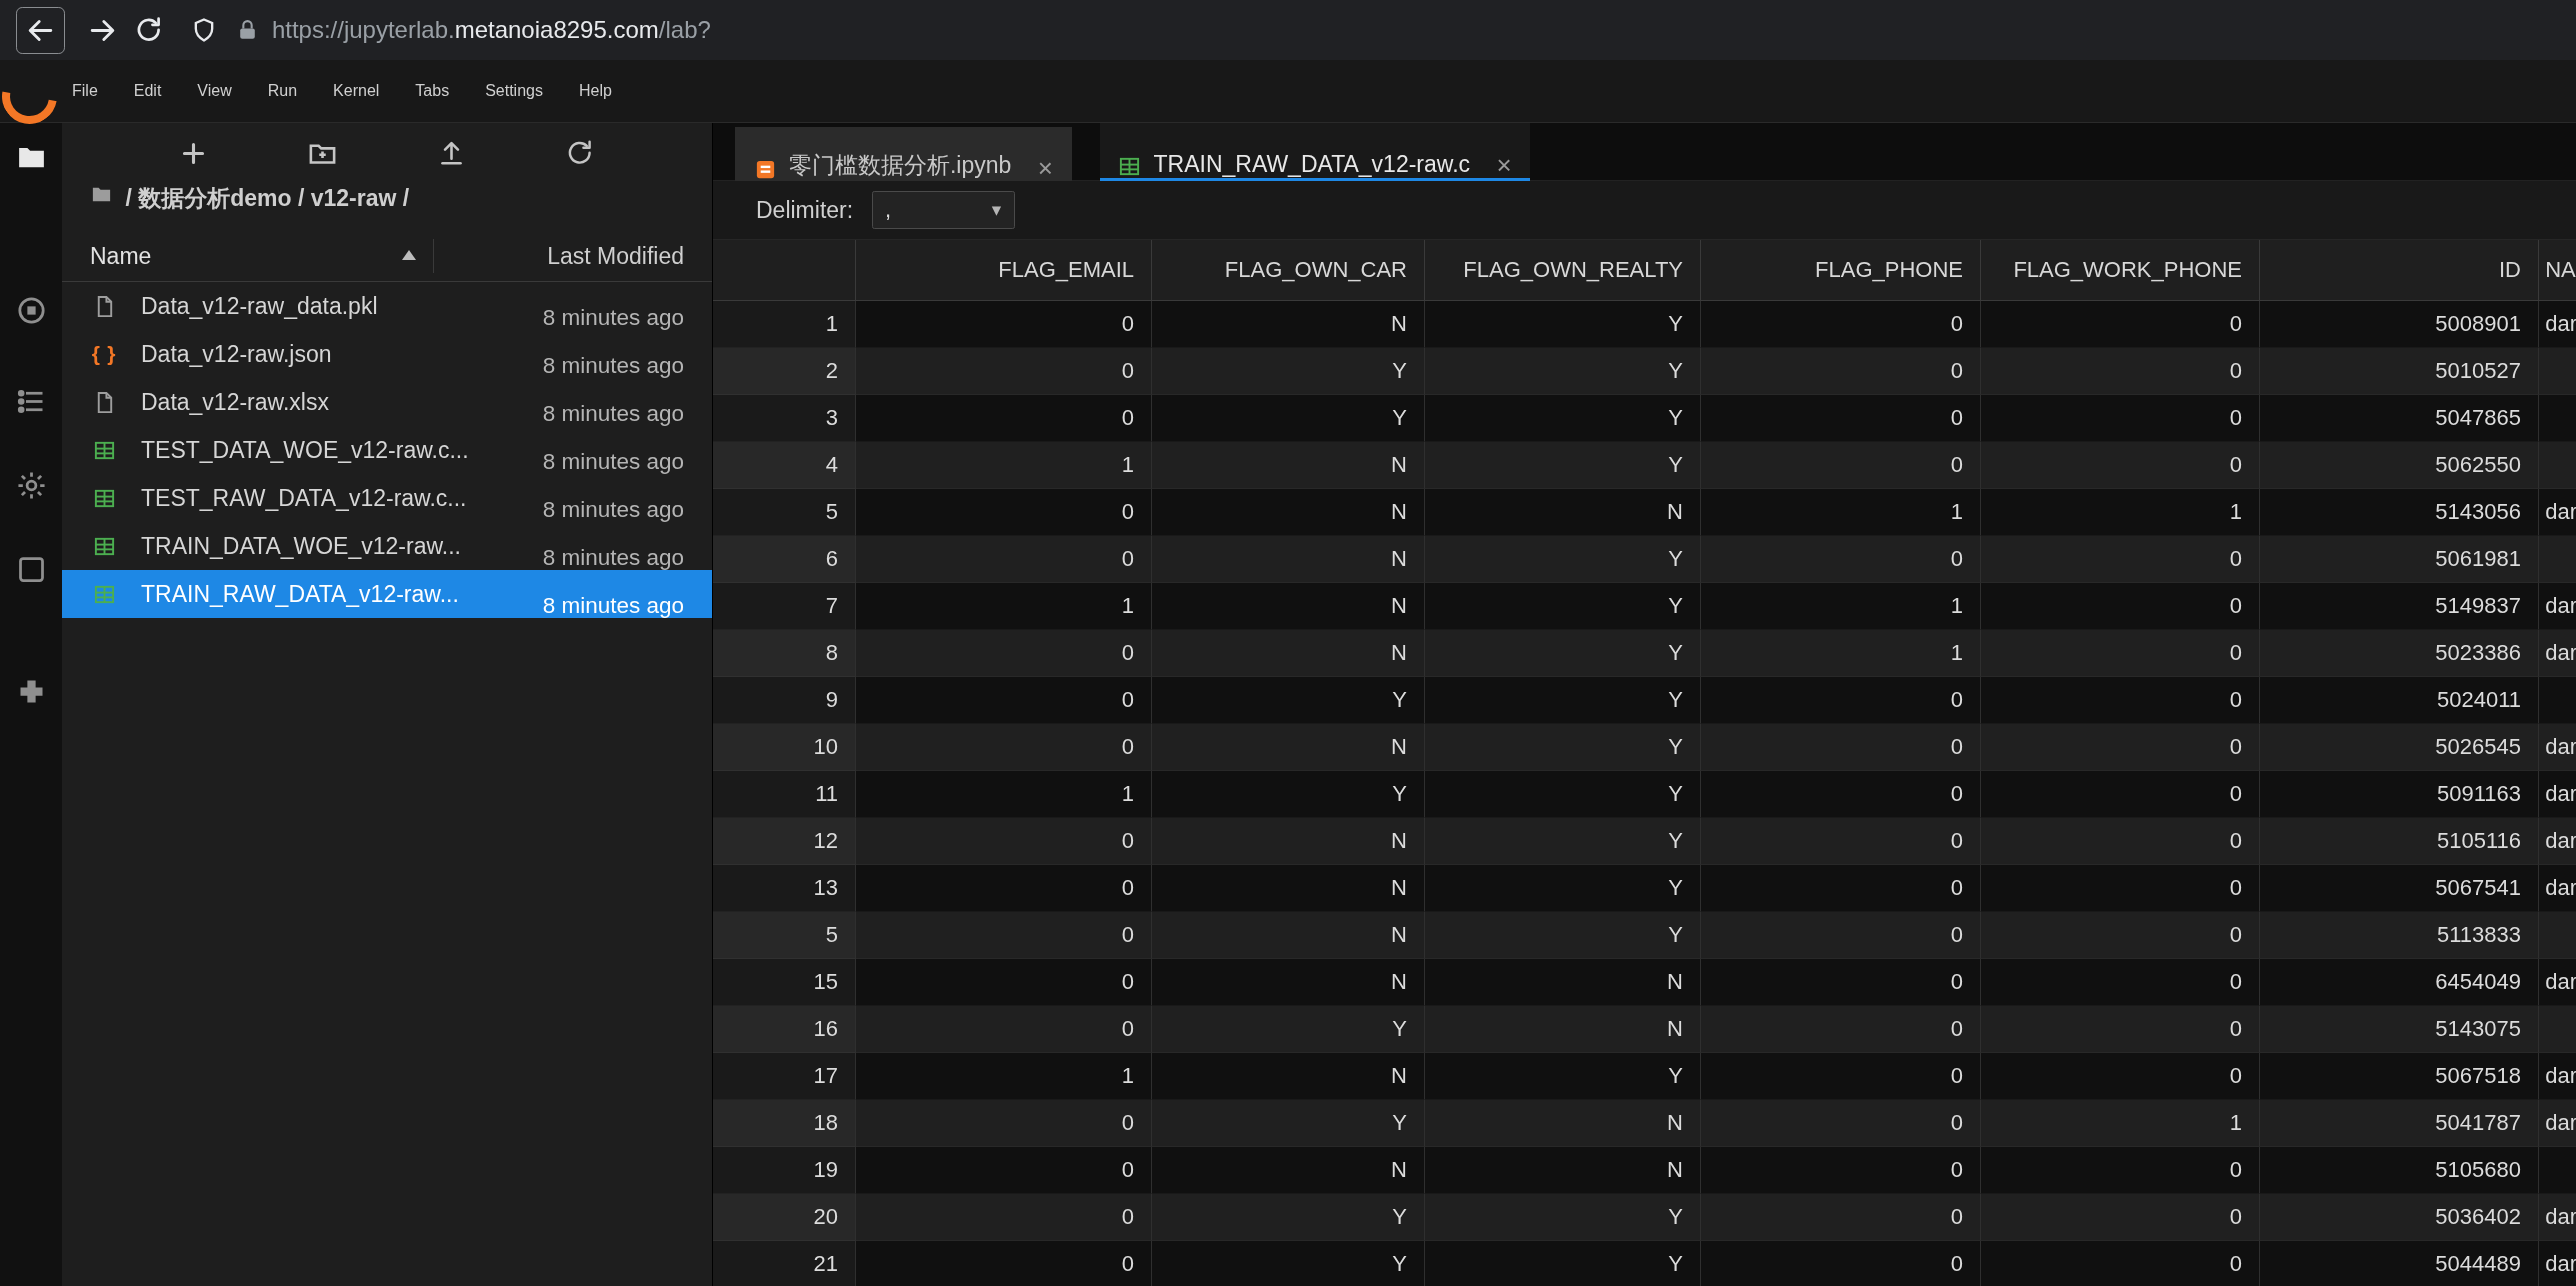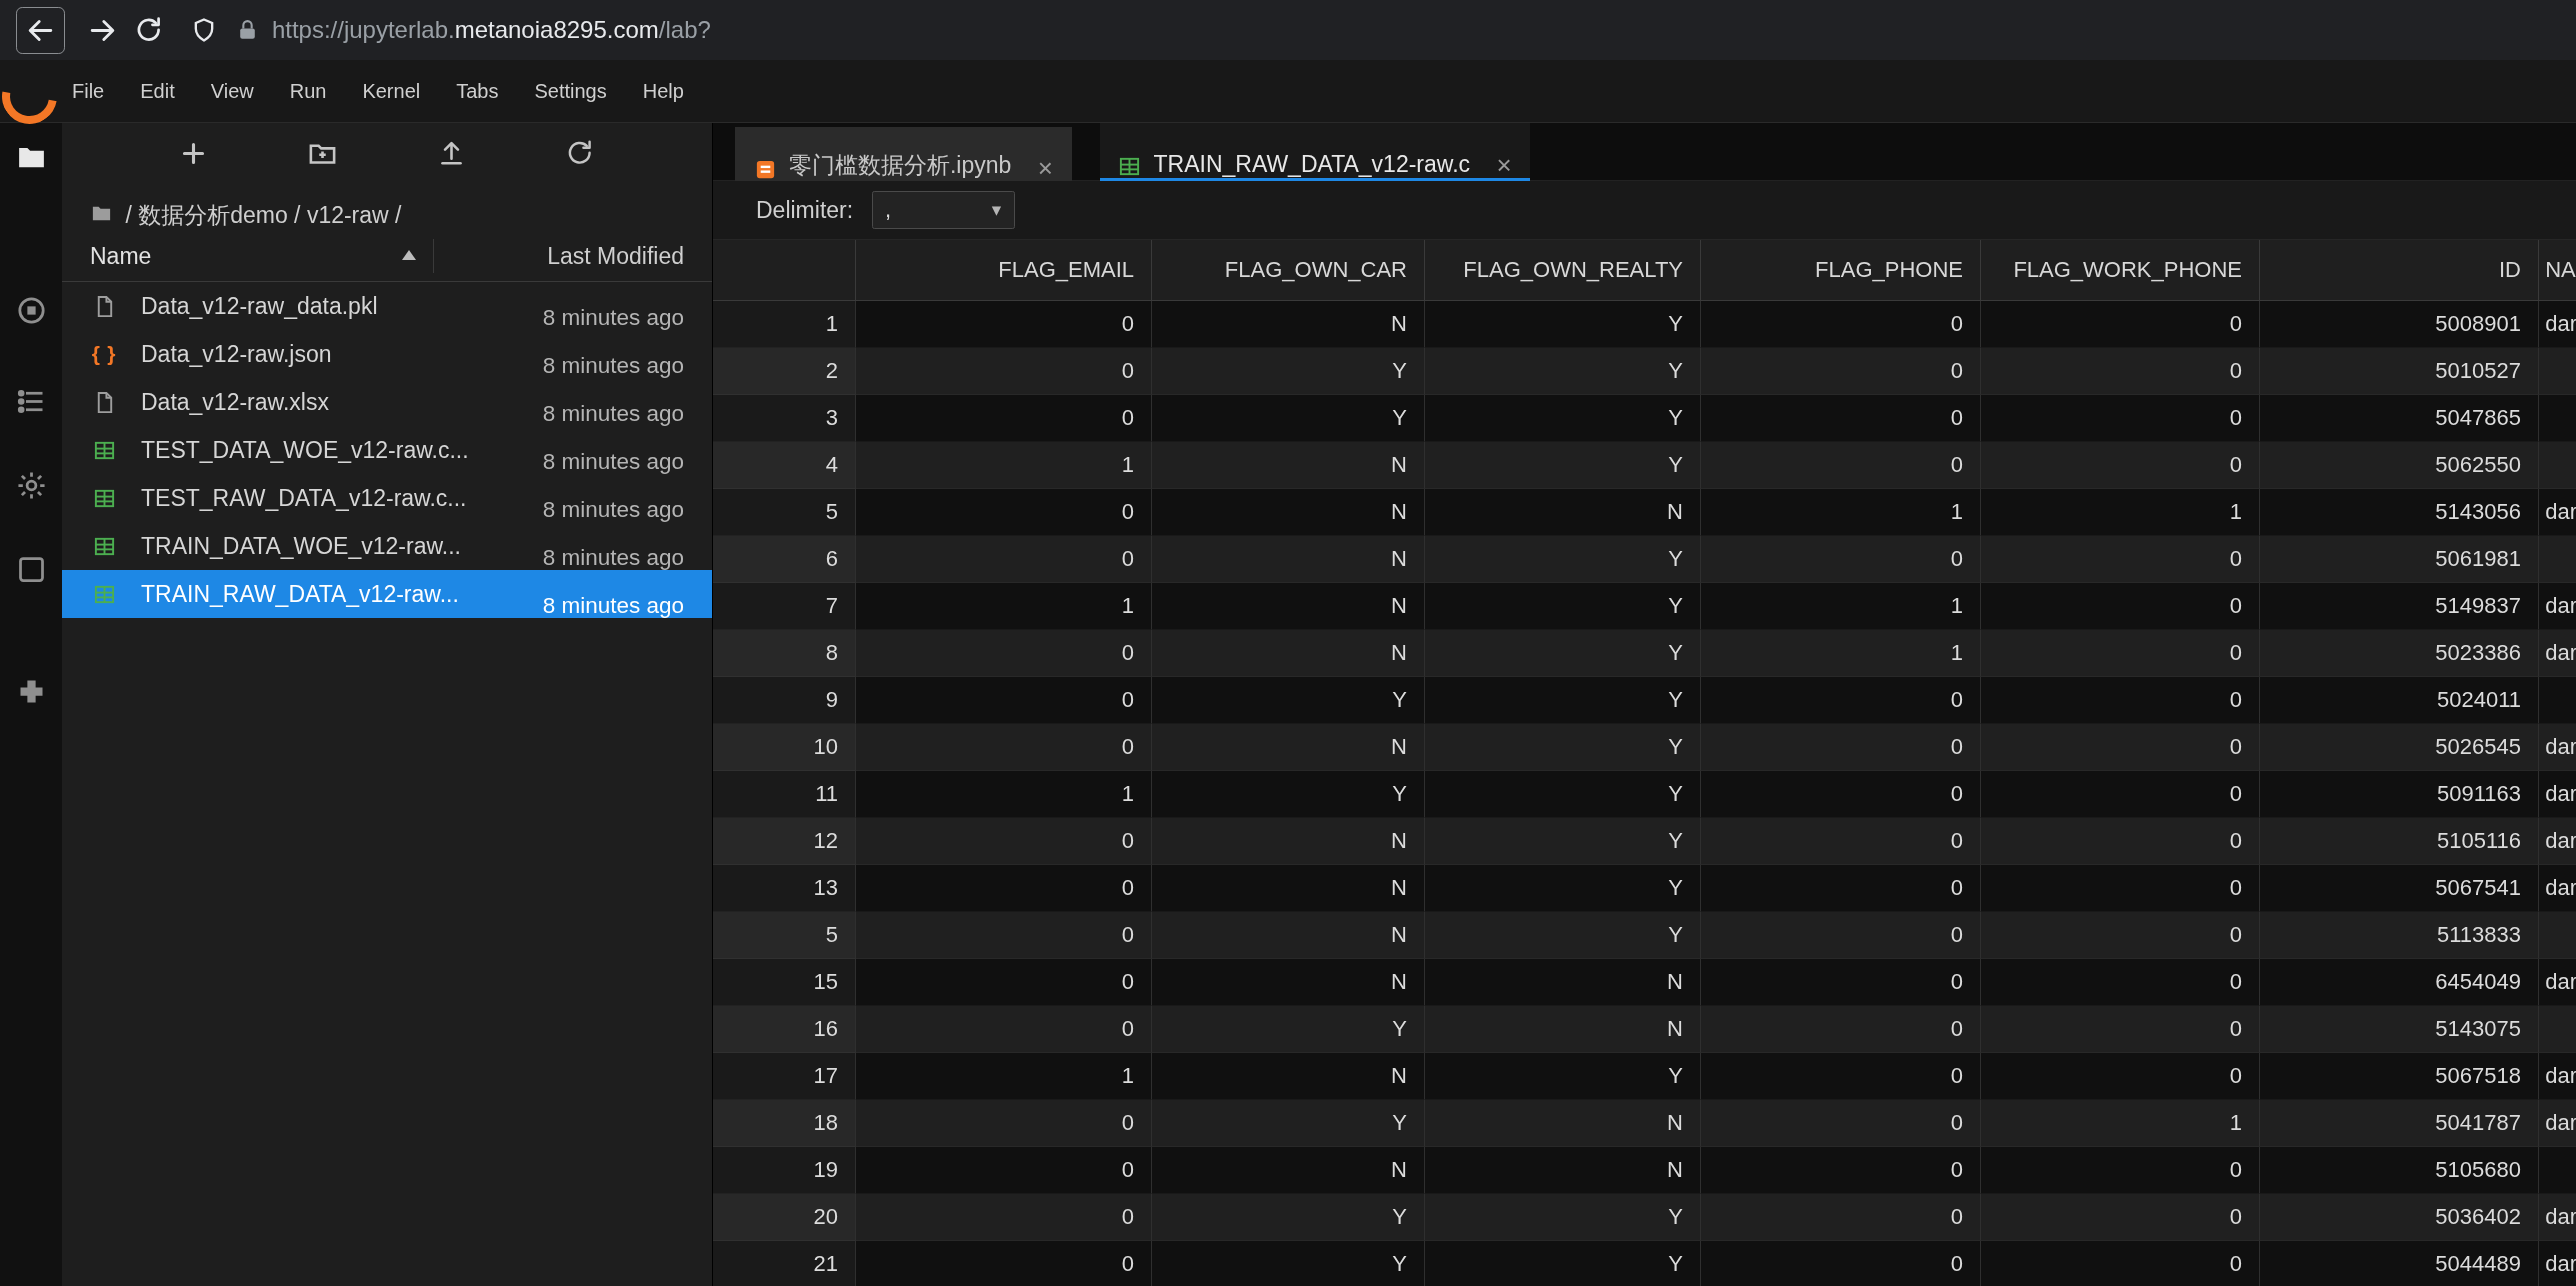--- a/index.html
+++ b/index.html
@@ -15,35 +15,35 @@
   .url-gray{color:#9aa0a6;}
   .url-white{color:#e8eaed;}
   .chrome-icon{margin-left:17px;display:flex;align-items:center;}
 
   
   .menubar{height:62px;background:#181818;border-bottom:0.8px solid #2a2a2a;display:flex;align-items:center;position:relative;}
   .logo{position:absolute;left:1.6px;top:9.3px;width:39px;height:39px;border-radius:50%;
         border:8.5px solid transparent;border-bottom-color:#f37726;border-left-color:#f37726;
         transform:rotate(-35deg);}
   .menu-items{display:flex;margin-left:54px;}
-  .menu-item{padding:0 18px;font-size:20px;color:#d0d0d0;}
+  .menu-item{padding:0 18px;font-size:16px;color:#d0d0d0;}
 
   
   .content{display:flex;height:1163px;}
 
   
   .strip{width:62px;background:#111;display:flex;flex-direction:column;align-items:center;padding-top:15.5px;flex:0 0 auto;}
   .strip .sicon{width:37px;height:37px;display:flex;align-items:center;justify-content:center;}
   .m-top-150{margin-top:116px;} .m-top-70{margin-top:54px;} .m-top-60{margin-top:47px;} .m-top-110{margin-top:85px;}
 
   
   .fpanel{width:650px;background:#1e1e1e;border-right:0.8px solid #000;display:flex;flex-direction:column;flex:0 0 auto;}
   .fp-toolbar{height:60px;display:flex;align-items:center;justify-content:space-evenly;padding:0 23px;}
   .fp-toolbar .ticon{width:40px;height:40px;display:flex;align-items:center;justify-content:center;}
-  .fp-breadcrumb{height:48px;display:flex;align-items:flex-end;padding-left:28px;gap:12.4px;font-size:23px;color:#cfcfcf;}
+  .fp-breadcrumb{height:48px;display:flex;align-items:flex-start;padding-left:28px;gap:12.4px;font-size:23px;color:#cfcfcf;font-weight:bold;}
   .fp-listheader{height:50px;display:flex;align-items:center;border-bottom:0.8px solid #3a3a3a;
                  font-size:23px;color:#e2e2e2;padding:0 28px;position:relative;}
   .lh-name{font-weight:700;font-weight:normal;}
   .lh-mod{margin-left:auto;color:#cfcfcf;}
   .sort-caret{position:absolute;left:340px;top:18.6px;width:0;height:0;
               border-left:7.8px solid transparent;border-right:7.8px solid transparent;border-bottom:10px solid #bdbdbd;}
   .lh-divider{position:absolute;left:371px;top:7.8px;bottom:7.8px;width:0.8px;background:#3a3a3a;}
   .file-list{display:flex;flex-direction:column;}
   .file-row{height:48px;display:flex;align-items:center;padding:0 28px;gap:23px;font-size:23px;color:#d6d6d6;}
   .file-row .fico{width:28px;display:flex;align-items:center;justify-content:center;flex:0 0 auto;}

